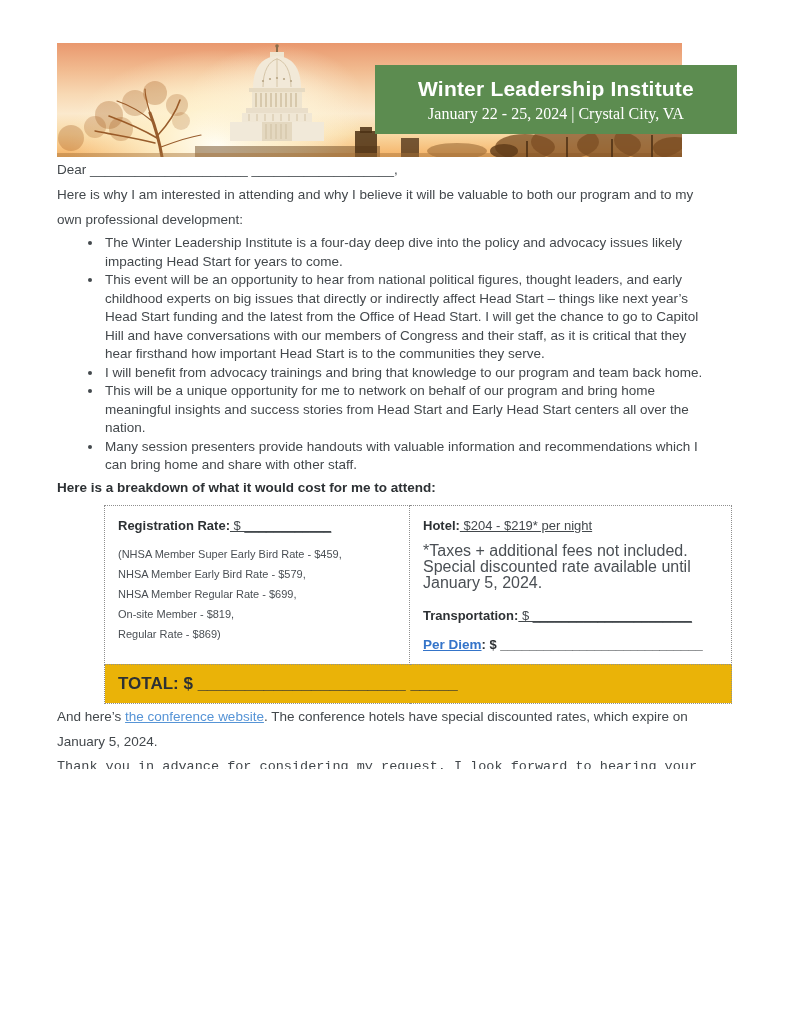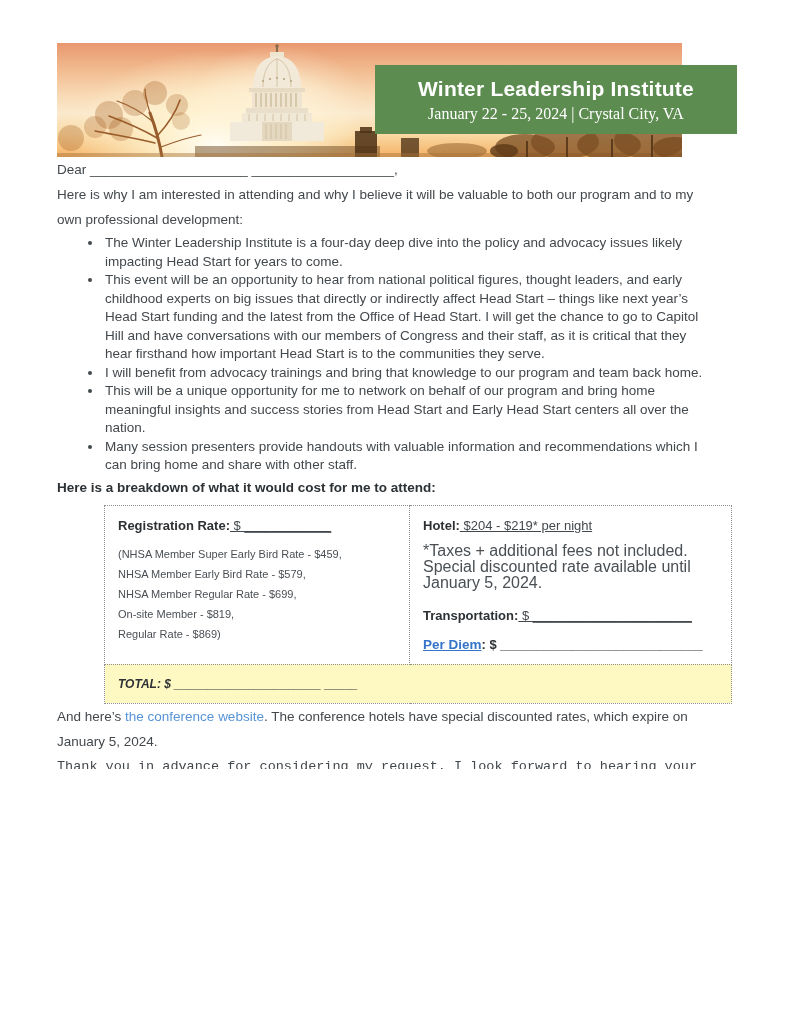--- a/index.html
+++ b/index.html
@@ -21,36 +21,36 @@
   .banner-title { font-size:21px; font-weight:bold; letter-spacing:.2px; line-height:24px; }
   .banner-sub   { font-family:"Liberation Serif", serif; font-size:16px; line-height:19px; }
   
   .content { margin:0 78px 0 57px; line-height:25px; }
   .content p { margin:0; }
   .salutation { margin-top:33px; }
   .p-request  { margin-top:8px; }
   .p-why      { margin-top:5px; }
   .blank { letter-spacing:0; white-space:nowrap; }
   a.link-bold { color:var(--link-bold,#3474c9); font-weight:bold; text-decoration:underline; cursor:pointer; }
-  a.link      { color:var(--link,#5694d6); cursor:pointer;text-align:center; }
+  a.link      { color:var(--link,#5694d6); text-decoration:underline; cursor:pointer;text-align:center; }
   ul.benefits { margin:2px 0 0; padding-left:46px; line-height:18.5px; }
   ul.benefits li { margin:0; padding:0 0 0 2px; }
   .cost-heading { margin-top:9px; font-weight:bold; color:#2d3134; }
   
   table.cost { border-collapse:collapse; table-layout:fixed; width:573px; margin:5px 0 0 47px; }
   table.cost td { border:1px dotted #8f8f8f; vertical-align:top; padding:11px 13px 10px; line-height:18px; }
   td.cell-reg   { width:278px; }
   td.cell-hotel { width:295px; }
   .lbl { font-weight:bold; color:#2d3134; font-size:13px;margin-top:33px; }
   .val { font-size:13px;text-decoration:underline; }
   .fineprint { font-size:11px; line-height:20px; color:#4a4f54; margin-top:9px; }
   .hotel-note { font-size:16px; line-height:16px; color:#4a4f54; margin-top:8px; }
   .transport-row { margin-top:16px; }
   .perdiem-row   { margin-top:11px; }
-  tr.total-row td { background:#fef9c3; font-weight:bold; color:#2d3134; font-size:12px; padding:10px 13px;font-style:italic; }
+  tr.total-row td { background:#eab308; font-weight:bold; color:#2d3134; font-size:17px; padding:10px 13px; }
   
   .p-closing { margin-top:46px; }
   .p-thanks  { margin-top:5px;font-family:Liberation Mono, monospace; }
   .p-signoff { margin-top:7px; }
   .signature { margin-top:14px; color:#595e62; }
 </style>
 </head>
 <body>
 
 <div class="page">

